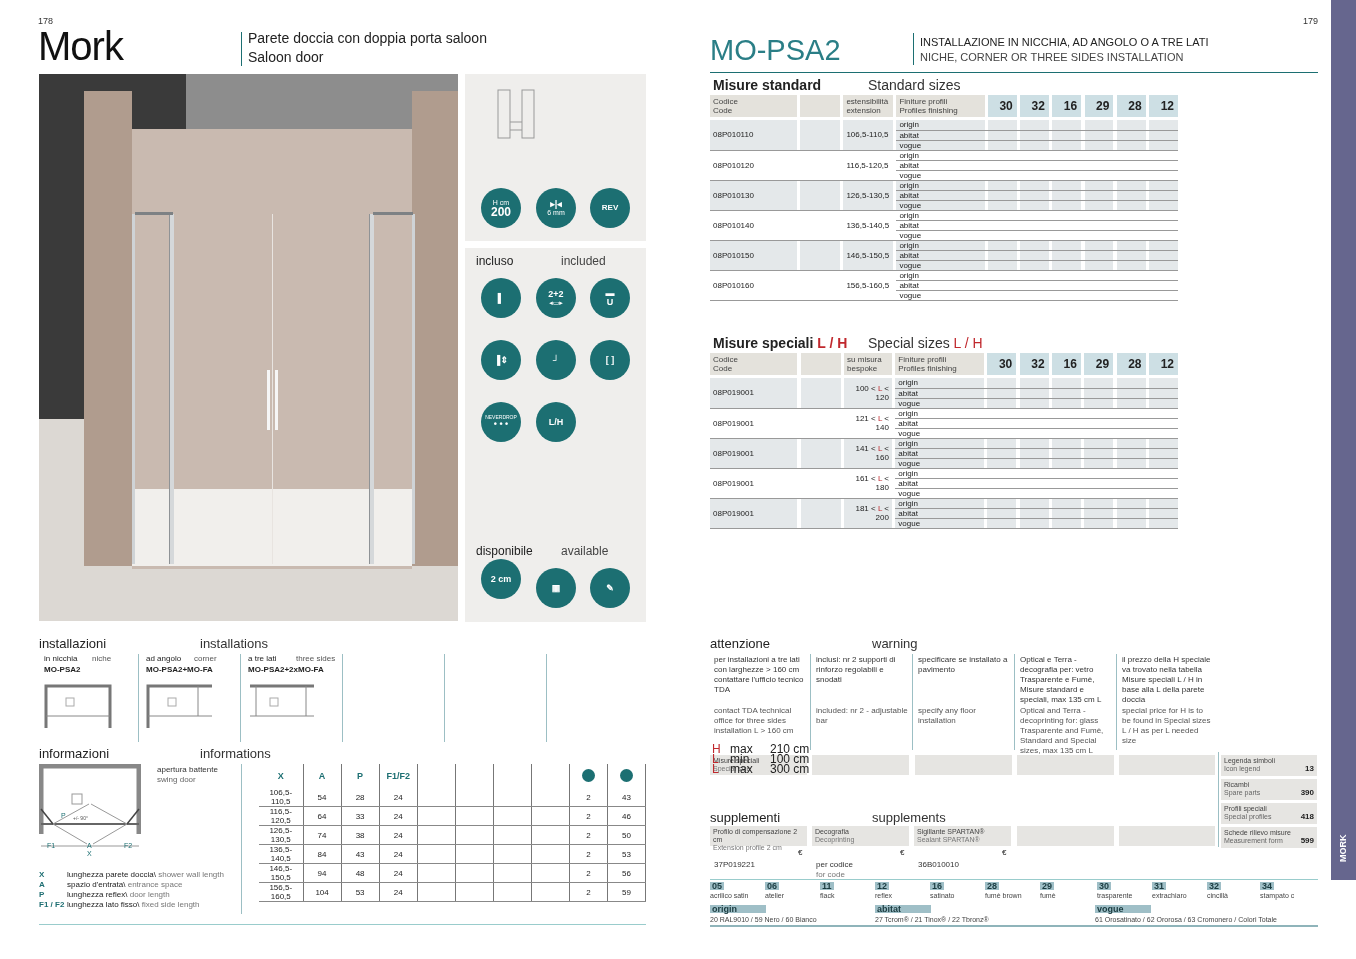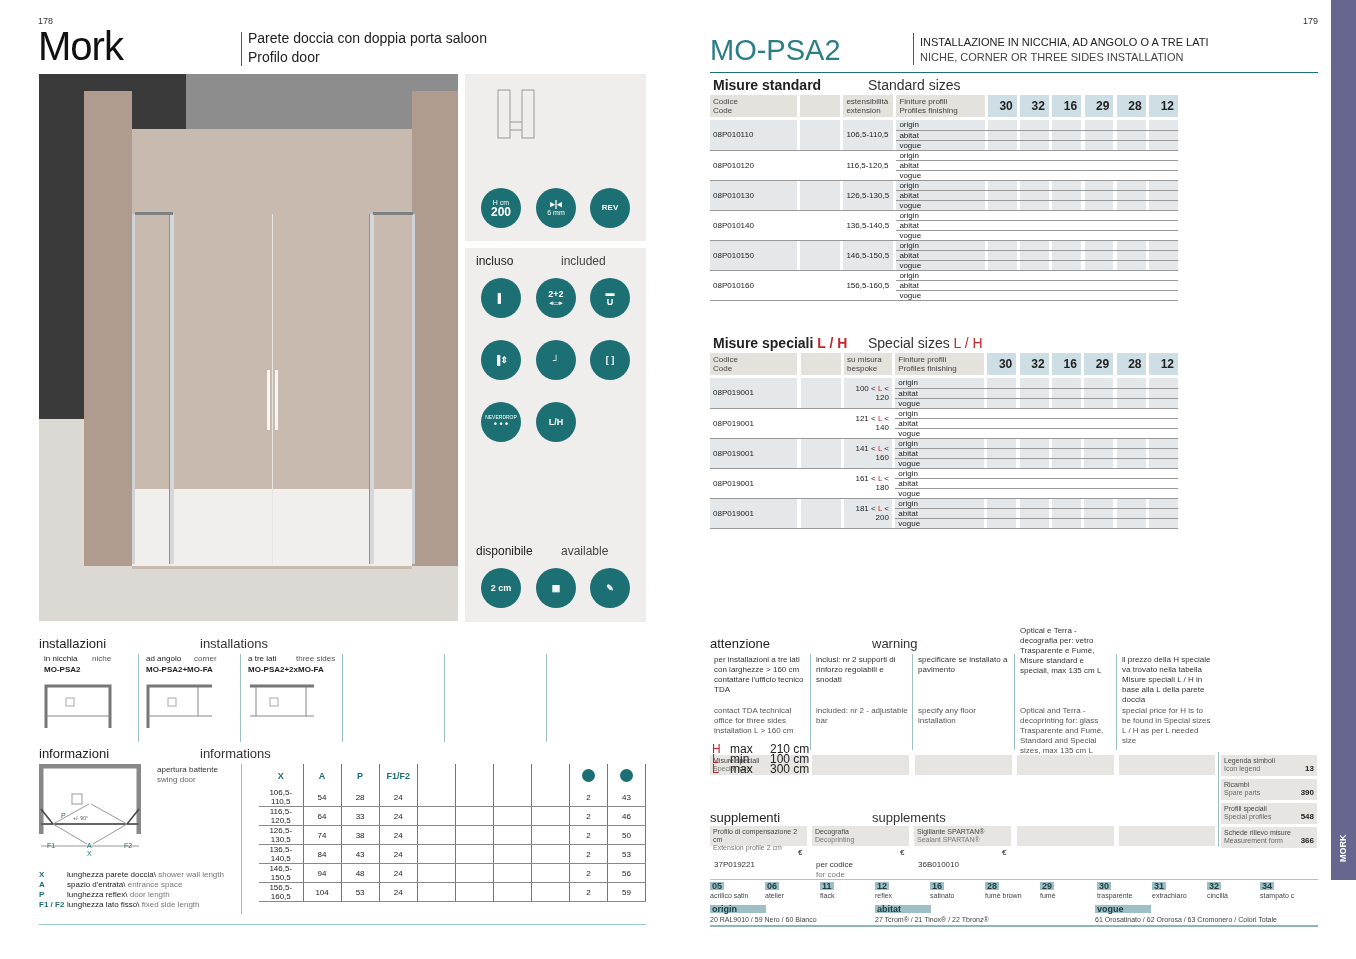--- a/index.html
+++ b/index.html
@@ -27,21 +27,21 @@
 .col{position:absolute;font-size:8px;line-height:10px;color:#333}
 .swatch{background:#9fbfc7;display:inline-block;height:8px;font-weight:bold;font-size:9px;line-height:8px;padding:0 2px;color:#1a3b40}
 </style>
 </head>
 <body>
 
 <div class="abs pnum" style="left:38px;top:16px">178</div>
 <div class="abs" style="left:38px;top:24px;font-size:40px;color:#111;letter-spacing:-1px">Mork</div>
 <div class="vline" style="left:241px;top:32px;height:34px;background:#1c6f72"></div>
 <div class="abs" style="left:248px;top:30px;font-size:14px">Parete doccia con doppia porta saloon</div>
-<div class="abs" style="left:248px;top:49px;font-size:14px">Profilo door</div>
+<div class="abs" style="left:248px;top:49px;font-size:14px">Saloon door</div>
 
 <div class="abs" style="left:39px;top:74px;width:419px;height:547px;overflow:hidden;background:linear-gradient(90deg,#3a3a3a 0 35%,#8d8d8d 35% 100%)">
   <div style="position:absolute;left:0;top:345px;width:100%;height:202px;background:#dcd8d3"></div>
   <div style="position:absolute;left:45px;top:17px;width:48px;height:475px;background:#b09c8e"></div>
   <div style="position:absolute;left:93px;top:55px;width:280px;height:440px;background:#c9bab0"></div>
   <div style="position:absolute;left:373px;top:17px;width:46px;height:475px;background:#b09c8e"></div>
   <div style="position:absolute;left:93px;top:415px;width:280px;height:77px;background:#f1efec"></div>
   <div style="position:absolute;left:93px;top:140px;width:3px;height:350px;background:#cfd3d6"></div>
   <div style="position:absolute;left:130px;top:140px;width:5px;height:350px;background:#d5d8da;border-left:1px solid #8f9396"></div>
   <div style="position:absolute;left:330px;top:140px;width:5px;height:350px;background:#d5d8da;border-left:1px solid #8f9396"></div>
@@ -87,21 +87,21 @@
   <div class="ico" style="left:125px;top:92px">[ ]</div>
   <div class="ico" style="left:16px;top:154px">
       <small style="font-size:5px">NEVERDROP</small>
       <span>• • •</span>
     </div>
   <div class="ico" style="left:71px;top:154px">
       <span>L/H</span>
     </div>
   <div class="abs" style="left:11px;top:296px;font-size:12px">disponibile</div>
   <div class="abs" style="left:96px;top:296px;font-size:12px;color:#444">available</div>
-  <div class="ico" style="left:16px;top:320px">
+  <div class="ico" style="left:16px;top:311px">
       <span>2 cm</span>
     </div>
   <div class="ico" style="left:71px;top:320px">▦</div>
   <div class="ico" style="left:125px;top:320px">✎</div>
 </div>
 
 <div class="abs" style="left:39px;top:636px;font-size:13px">installazioni</div>
 <div class="abs" style="left:200px;top:636px;font-size:13px;color:#333">installations</div>
 <div class="vline" style="left:138px;top:654px;height:88px"></div>
 <div class="vline" style="left:240px;top:654px;height:88px"></div>
@@ -935,21 +935,21 @@
       <div>included: nr 2 - adjustable bar</div>
     </div>
     <div class="vline" style="left:912px;top:654px;height:96px"></div>
     <div class="col" style="left:918px;top:655px;width:92px">
       <div>specificare se installato a pavimento</div>
     </div>
     <div class="col" style="left:918px;top:706px;width:92px;color:#555">
       <div>specify any floor installation</div>
     </div>
     <div class="vline" style="left:1014px;top:654px;height:96px"></div>
-    <div class="col" style="left:1020px;top:626px;width:92px">
+    <div class="col" style="left:1020px;top:655px;width:92px">
       <div>Optical e Terra - decografia per: vetro Trasparente e Fumè, Misure standard e speciali, max 135 cm L</div>
     </div>
     <div class="col" style="left:1020px;top:706px;width:92px;color:#555">
       <div>Optical and Terra - decoprinting for: glass Trasparente and Fumè, Standard and Special sizes, max 135 cm L</div>
     </div>
     <div class="vline" style="left:1116px;top:654px;height:96px"></div>
     <div class="col" style="left:1122px;top:655px;width:92px">
       <div>il prezzo della H speciale va trovato nella tabella Misure speciali L / H in base alla L della parete doccia</div>
     </div>
     <div class="col" style="left:1122px;top:706px;width:92px;color:#555">
@@ -1013,26 +1013,26 @@
       <b>13</b>
     </div>
     <div class="legbox" style="left:1221px;top:779px">
       <div>Ricambi</div>
       <div style="color:#666">Spare parts</div>
       <b>390</b>
     </div>
     <div class="legbox" style="left:1221px;top:803px">
       <div>Profili speciali</div>
       <div style="color:#666">Special profiles</div>
-      <b>548</b>
+      <b>418</b>
     </div>
     <div class="legbox" style="left:1221px;top:827px">
       <div>Schede rilievo misure</div>
       <div style="color:#666">Measurement form</div>
-      <b>366</b>
+      <b>599</b>
     </div>
   </div>
 
 <div class="hline" style="left:710px;top:879px;width:608px;height:1px;background:#9cc"></div>
 <div id="glass-types">
     <div class="col" style="left:710px;top:882px;line-height:9px"><span class="swatch">05</span><div style="font-size:7px;color:#444">acrilico satin</div></div>
     <div class="col" style="left:765px;top:882px;line-height:9px"><span class="swatch">06</span><div style="font-size:7px;color:#444">atelier</div></div>
     <div class="col" style="left:820px;top:882px;line-height:9px"><span class="swatch">11</span><div style="font-size:7px;color:#444">flack</div></div>
     <div class="col" style="left:875px;top:882px;line-height:9px"><span class="swatch">12</span><div style="font-size:7px;color:#444">reflex</div></div>
     <div class="col" style="left:930px;top:882px;line-height:9px"><span class="swatch">16</span><div style="font-size:7px;color:#444">satinato</div></div>

